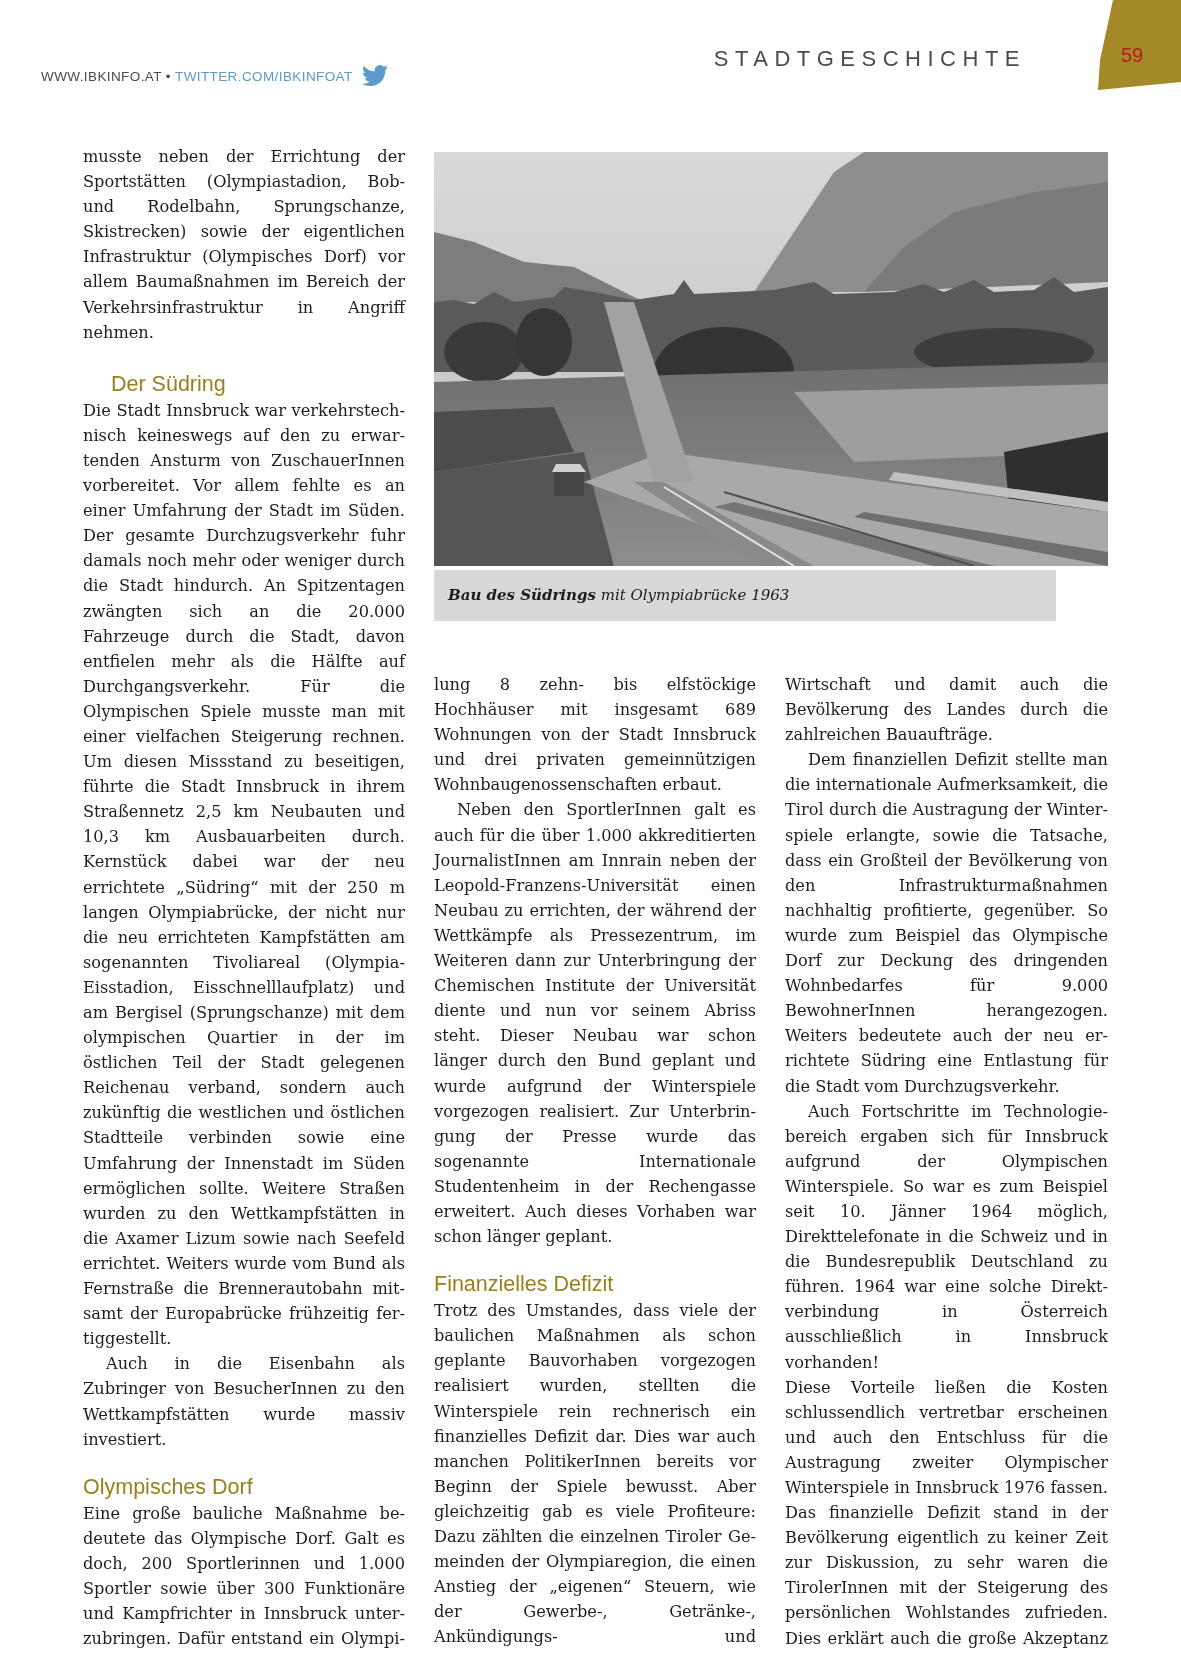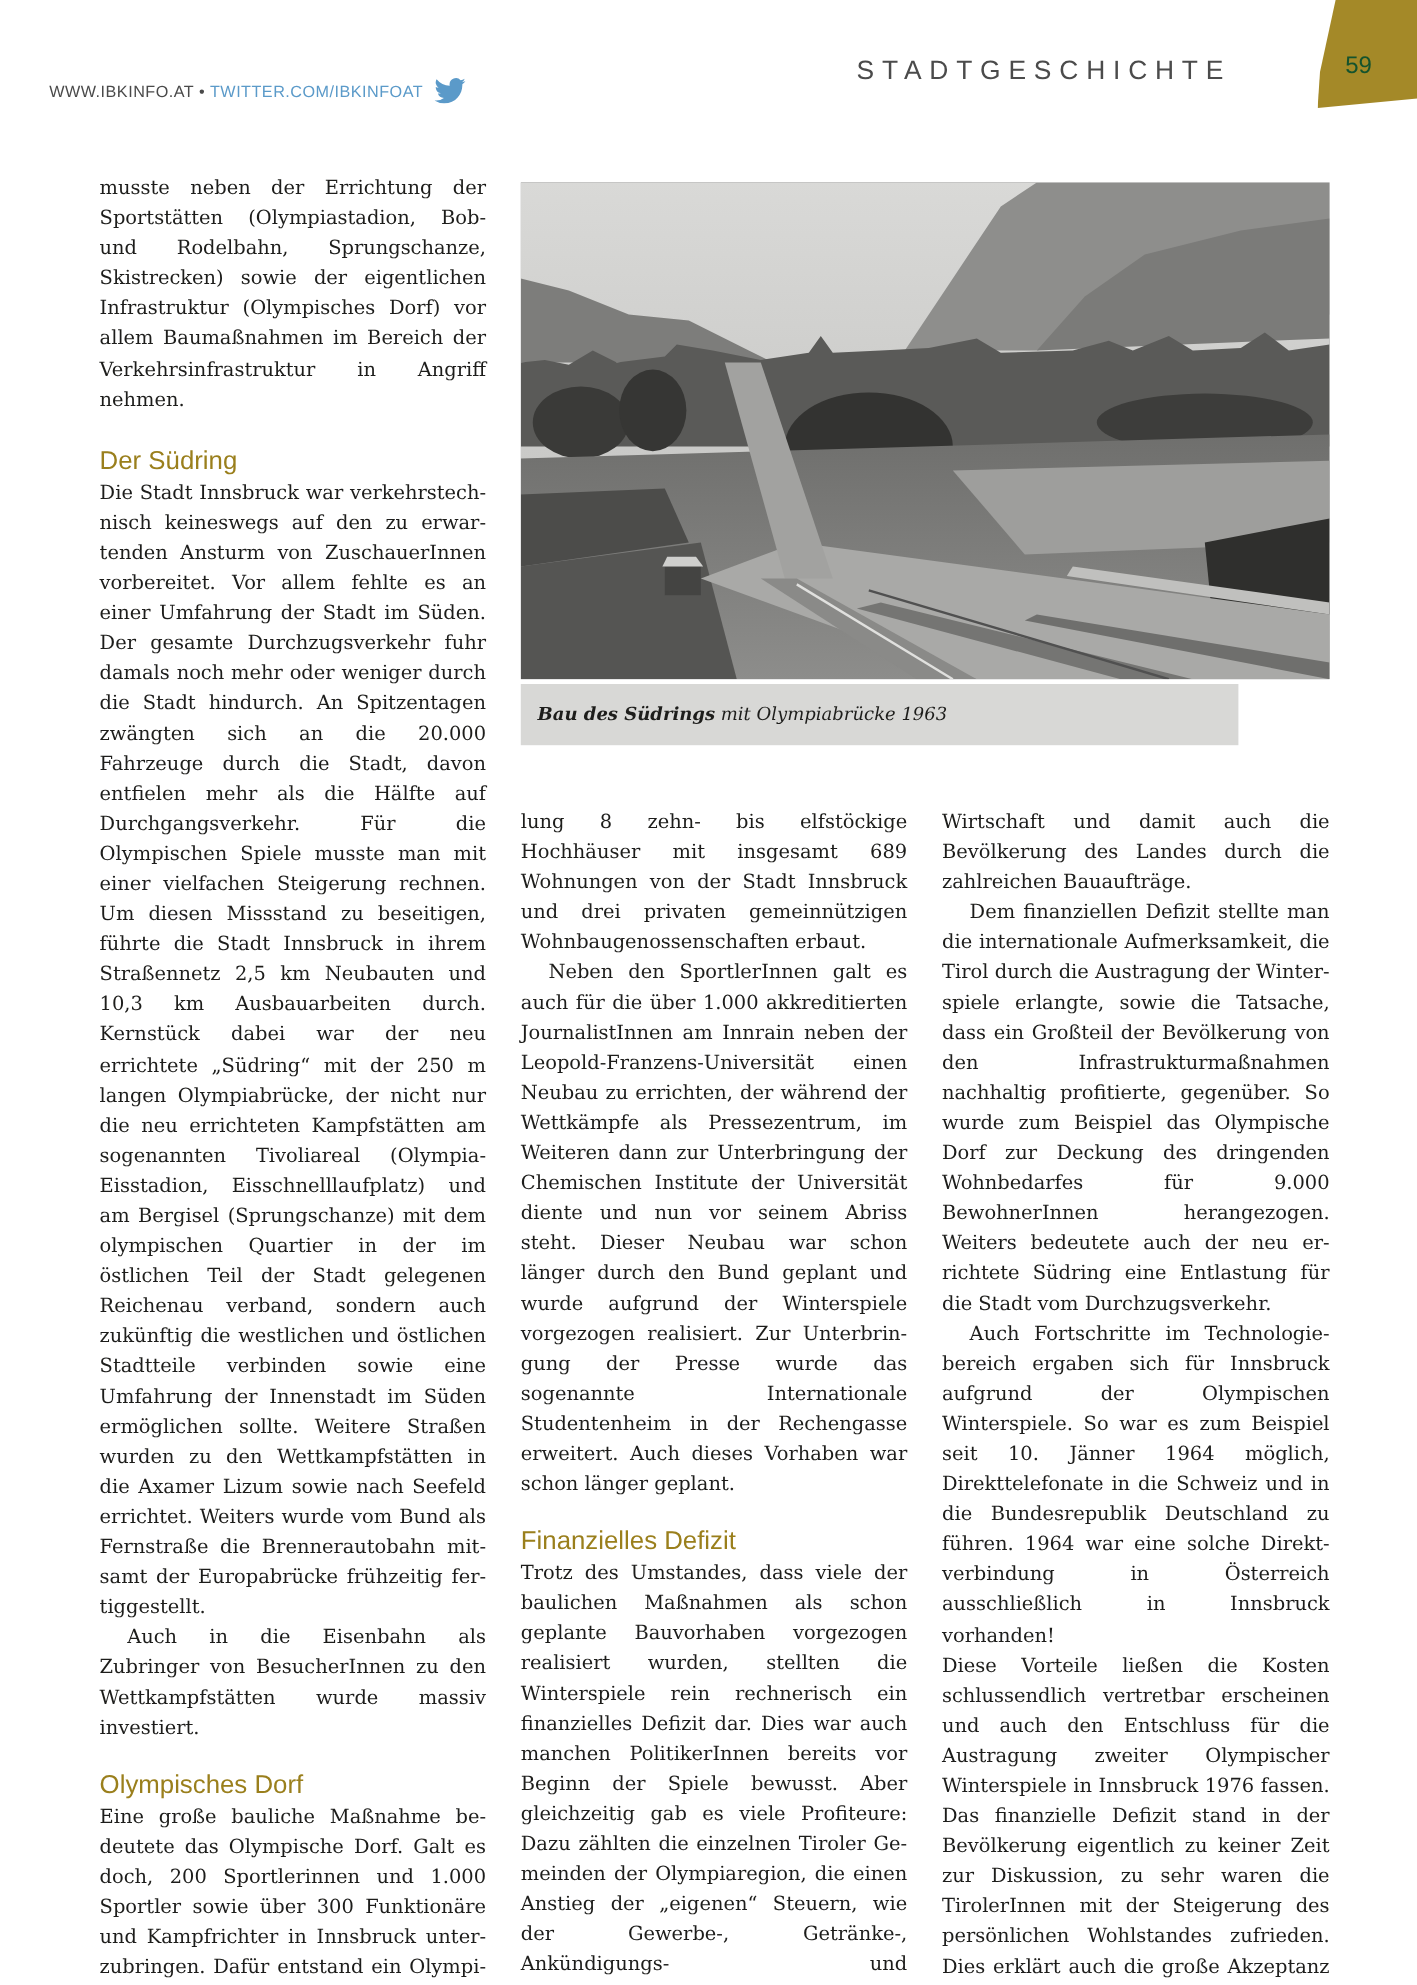--- a/index.html
+++ b/index.html
@@ -10,37 +10,37 @@
   .hdr-left { position: absolute; left: 41px; top: 65px; font-family: "Liberation Sans", sans-serif;
               font-size: 13.5px; letter-spacing: 0.4px; color: #4a4a4a; white-space: nowrap; display: flex; align-items: center; }
   .hdr-left .sep { margin: 0 4px; color: #4a4a4a; }
   .hdr-left .tw { color: #5b9ac9; }
   .hdr-left .bird { margin-left: 9px; width: 26px; height: 22px; display: inline-block; }
   .hdr-right { position: absolute; right: 155px; top: 46px; font-family: "Liberation Sans", sans-serif;
                font-size: 22px; letter-spacing: 6.5px; color: #4b4b4b; }
   .tab { position: absolute; left: 1098px; top: 0; width: 83px; height: 90px; }
   .tab svg { width: 100%; height: 100%; display: block; }
   .pagenum { position: absolute; left: 1121px; top: 44px; font-family: "Liberation Sans", sans-serif;
-             font-size: 20px; color: #14532d; }
+             font-size: 20px; color: #b91c1c; }
 
   
   .col { position: absolute; font-size: 16.2px; line-height: 25.1px; text-align: justify; hyphens: manual; }
   .col p { margin: 0; }
   .col p.ind { text-indent: 23px; }
   .col1 { left: 83px; width: 322px; top: 144px; }
   .col2 { left: 434px; width: 322px; top: 672px; }
   .col3 { left: 785px; width: 323px; top: 672px; }
   .h { font-family: "Liberation Sans", sans-serif; color: #9a7f1c; font-size: 21.5px; line-height: 26px;
        margin: 22px 0 1px 0; text-align: left; font-weight: normal; }
-  .col1 .h.first { margin-top: 26px; }
+  .col1 .h.first { margin-top: 26px; margin-left: 28px; }
 
   
   .photo { position: absolute; left: 434px; top: 152px; width: 674px; height: 414px; overflow: hidden; background: #9c9c9a; }
   .photo svg { width: 100%; height: 100%; display: block; }
-  .caption { position: absolute; left: 434px; top: 570px; width: 550px; height: 51px; background: #d8d8d6; padding-left: 48px; }
+  .caption { position: absolute; left: 434px; top: 570px; width: 622px; height: 51px; background: #d8d8d6; }
   .caption-text { position: absolute; left: 14px; top: 16px; font-size: 15px; font-style: italic; color: #1d1d1b; white-space: nowrap; }
   .caption-text b { font-weight: bold; }
 </style>
 </head>
 <body>
 
 <div class="hdr-left">
   <span>WWW.IBKINFO.AT</span>
   <span class="sep">•</span>
   <span class="tw">TWITTER.COM/IBKINFOAT</span>

